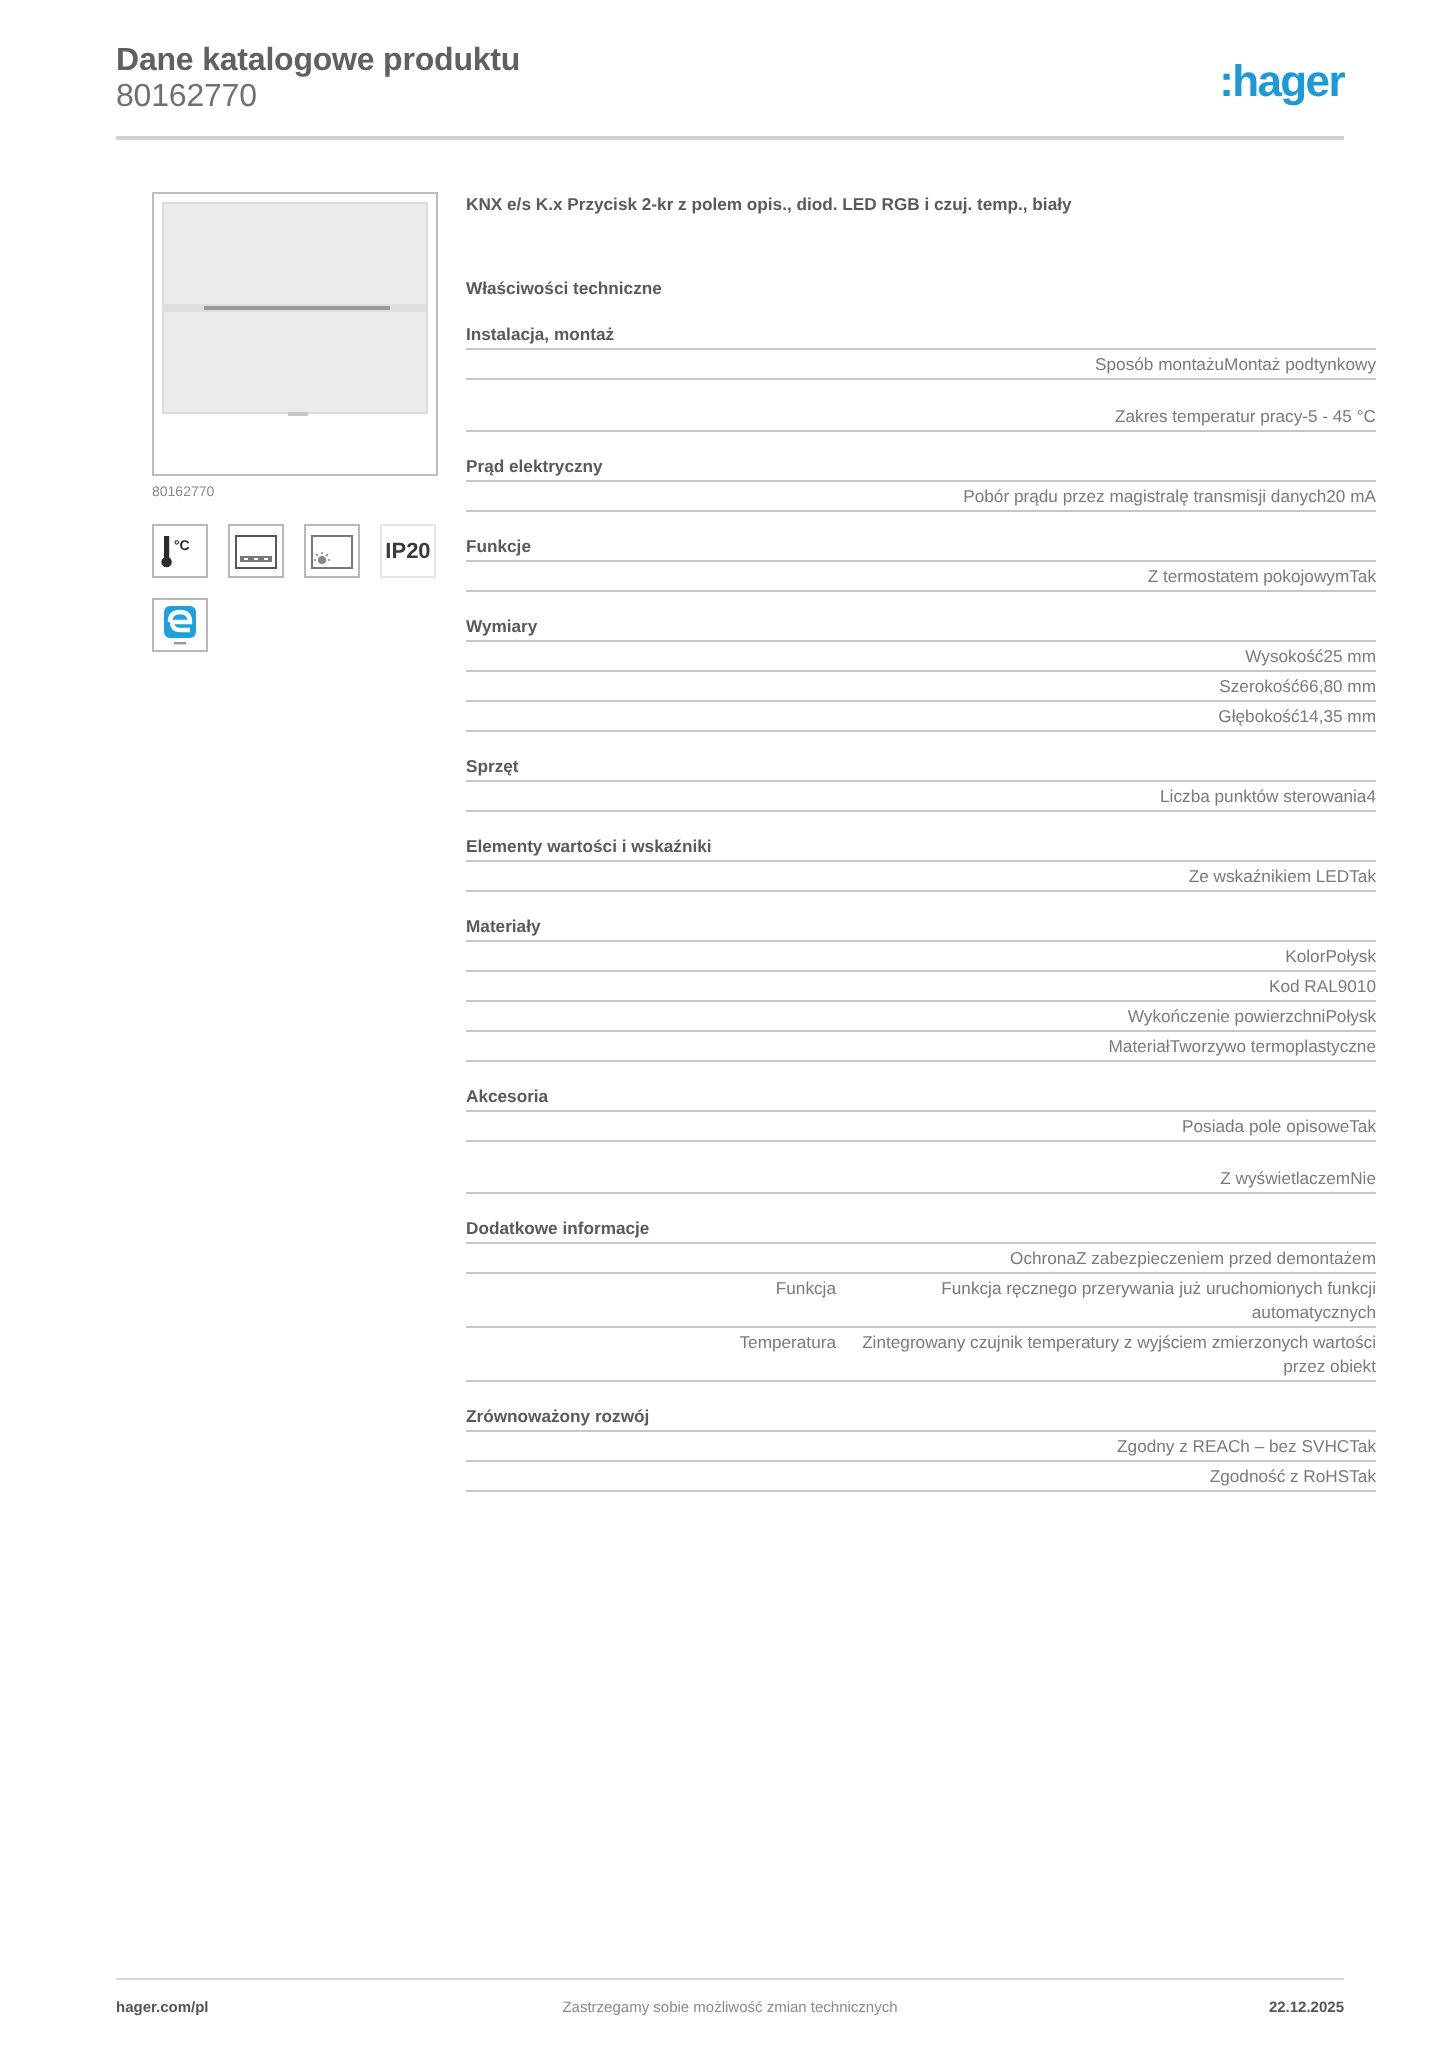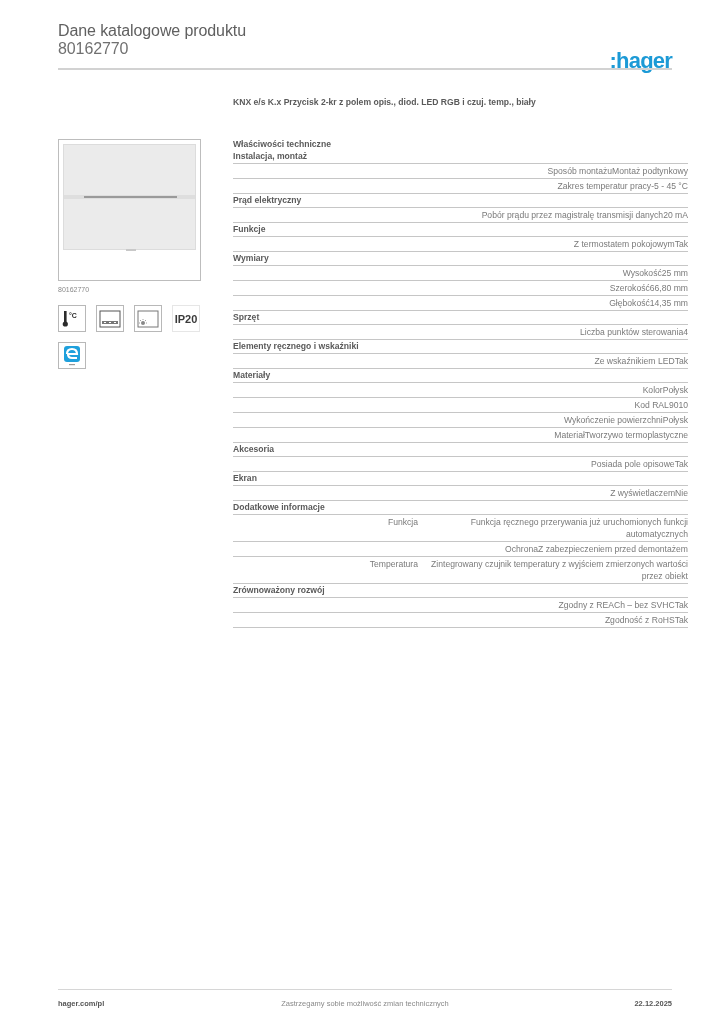--- a/index.html
+++ b/index.html
@@ -1,43 +1,43 @@
 <!DOCTYPE html>
 <html><head>
 <meta charset="utf-8">
 <style>
   * { box-sizing: border-box; margin: 0; padding: 0; }
   html, body { width: 724px; height: 1024px; background: #ffffff; }
   body { position: relative; font-family: "Liberation Sans", sans-serif; color: #6b6b6b; overflow: hidden; }
 
   .header { position: absolute; left: 58px; top: 22px; width: 614px; height: 48px; }
-  .doc-title { font-size: 16px; font-weight: normal; color: #606060; line-height: 18px; letter-spacing: -0.1px; }
+  .doc-title { font-size: 16px; font-weight: bold; color: #606060; line-height: 18px; letter-spacing: -0.1px; }
   .doc-number { font-size: 16px; color: #707070; line-height: 18px; letter-spacing: -0.1px; }
-  .logo { position: absolute; right: 0; top: 6px; font-size: 22px; font-weight: bold; color: #1c9ad6; letter-spacing: -0.8px; line-height: 26px; margin-top: 20px; }
+  .logo { position: absolute; right: 0; top: 6px; font-size: 22px; font-weight: bold; color: #1c9ad6; letter-spacing: -0.8px; line-height: 26px; }
   .header-rule { position: absolute; left: 58px; top: 68px; width: 614px; height: 2px; background: #d2d2d2; }
 
-  .left-col { position: absolute; left: 58px; top: 96px; width: 144px; margin-top: 43px; }
+  .left-col { position: absolute; left: 76px; top: 96px; width: 144px; }
   .product-image { width: 143px; height: 142px; border: 1px solid #bdbdbd; position: relative; background: #fff; }
   .product-image .plate { position: absolute; left: 4px; top: 4px; width: 133px; height: 106px; background: #ebebeb; border: 1px solid #dcdcdc; }
   .product-image .plate .split { position: absolute; left: 0; top: 50px; width: 100%; height: 4px; background: #dedede; }
   .product-image .plate .led { position: absolute; left: 20px; top: 51px; width: 93px; height: 2px; background: #9a9a9a; }
   .product-image .plate .nub { position: absolute; left: 62px; bottom: -2px; width: 10px; height: 2px; background: #c8c8c8; }
   .image-caption { font-size: 7px; color: #8a8a8a; margin-top: 5px; }
 
   .icons-row { display: flex; gap: 10px; margin-top: 12px; }
   .icon-box { width: 28px; height: 27px; border: 1px solid #b8b8b8; display: flex; align-items: center; justify-content: center; background: #fff; }
   .icon-box.noborder { border-color: #e6e6e6; }
   .ip-label { font-size: 11px; font-weight: bold; color: #3a3a3a; }
   .icons-row2 { margin-top: 10px; }
 
   .main-col { position: absolute; left: 233px; top: 96px; width: 455px; }
   .product-name { font-size: 8.6px; font-weight: bold; color: #5a5a5a; line-height: 12px; }
   .tech-heading { font-size: 8.6px; font-weight: bold; color: #5a5a5a; margin-top: 30px; line-height: 12px; }
 
-  .section { }
+  .section { margin-top: 11px; }
   .section-title { font-size: 8.6px; font-weight: bold; color: #5a5a5a; line-height: 12px; padding-bottom: 1px; border-bottom: 1px solid #c6c6c6; }
   .row { display: flex; justify-content: flex-end; font-size: 8.6px; color: #7a7a7a; line-height: 12px; padding: 1px 0 1px 0; border-bottom: 1px solid #c6c6c6; }
   .row .k { flex: 0 0 auto; }
   .row .v { text-align: right; max-width: 270px; }
 
   .footer-rule { position: absolute; left: 58px; top: 989px; width: 614px; height: 1px; background: #d6d6d6; }
   .footer { position: absolute; left: 58px; top: 999px; width: 614px; font-size: 7.5px; }
   .footer .f-left { position: absolute; left: 0; font-weight: bold; color: #555; text-align: right; }
   .footer .f-mid { position: absolute; left: 0; width: 100%; text-align: center; color: #8a8a8a; }
   .footer .f-right { position: absolute; right: 0; font-weight: bold; color: #555; }
@@ -148,21 +148,21 @@
         </div>
       </div>
       <div class="section">
         <div class="section-title">Sprzęt</div>
         <div class="row">
           <span class="k">Liczba punktów sterowania</span>
           <span class="v">4</span>
         </div>
       </div>
       <div class="section">
-        <div class="section-title">Elementy ręcznego i wskaźniki</div>
+        <div class="section-title">Elementy wartości i wskaźniki</div>
         <div class="row">
           <span class="k">Ze wskaźnikiem LED</span>
           <span class="v">Tak</span>
         </div>
       </div>
       <div class="section">
         <div class="section-title">Materiały</div>
         <div class="row">
           <span class="k">Kolor</span>
           <span class="v">Połysk</span>
@@ -181,35 +181,34 @@
         </div>
       </div>
       <div class="section">
         <div class="section-title">Akcesoria</div>
         <div class="row">
           <span class="k">Posiada pole opisowe</span>
           <span class="v">Tak</span>
         </div>
       </div>
       <div class="section">
-        <div class="section-title">Ekran</div>
         <div class="row">
           <span class="k">Z wyświetlaczem</span>
           <span class="v">Nie</span>
         </div>
       </div>
       <div class="section">
         <div class="section-title">Dodatkowe informacje</div>
         <div class="row">
+          <span class="k">Ochrona</span>
+          <span class="v">Z zabezpieczeniem przed demontażem</span>
+        </div>
+        <div class="row">
           <span class="k">Funkcja</span>
           <span class="v">Funkcja ręcznego przerywania już uruchomionych funkcji automatycznych</span>
-        </div>
-        <div class="row">
-          <span class="k">Ochrona</span>
-          <span class="v">Z zabezpieczeniem przed demontażem</span>
         </div>
         <div class="row">
           <span class="k">Temperatura</span>
           <span class="v">Zintegrowany czujnik temperatury z wyjściem zmierzonych wartości przez obiekt</span>
         </div>
       </div>
       <div class="section">
         <div class="section-title">Zrównoważony rozwój</div>
         <div class="row">
           <span class="k">Zgodny z REACh – bez SVHC</span>

